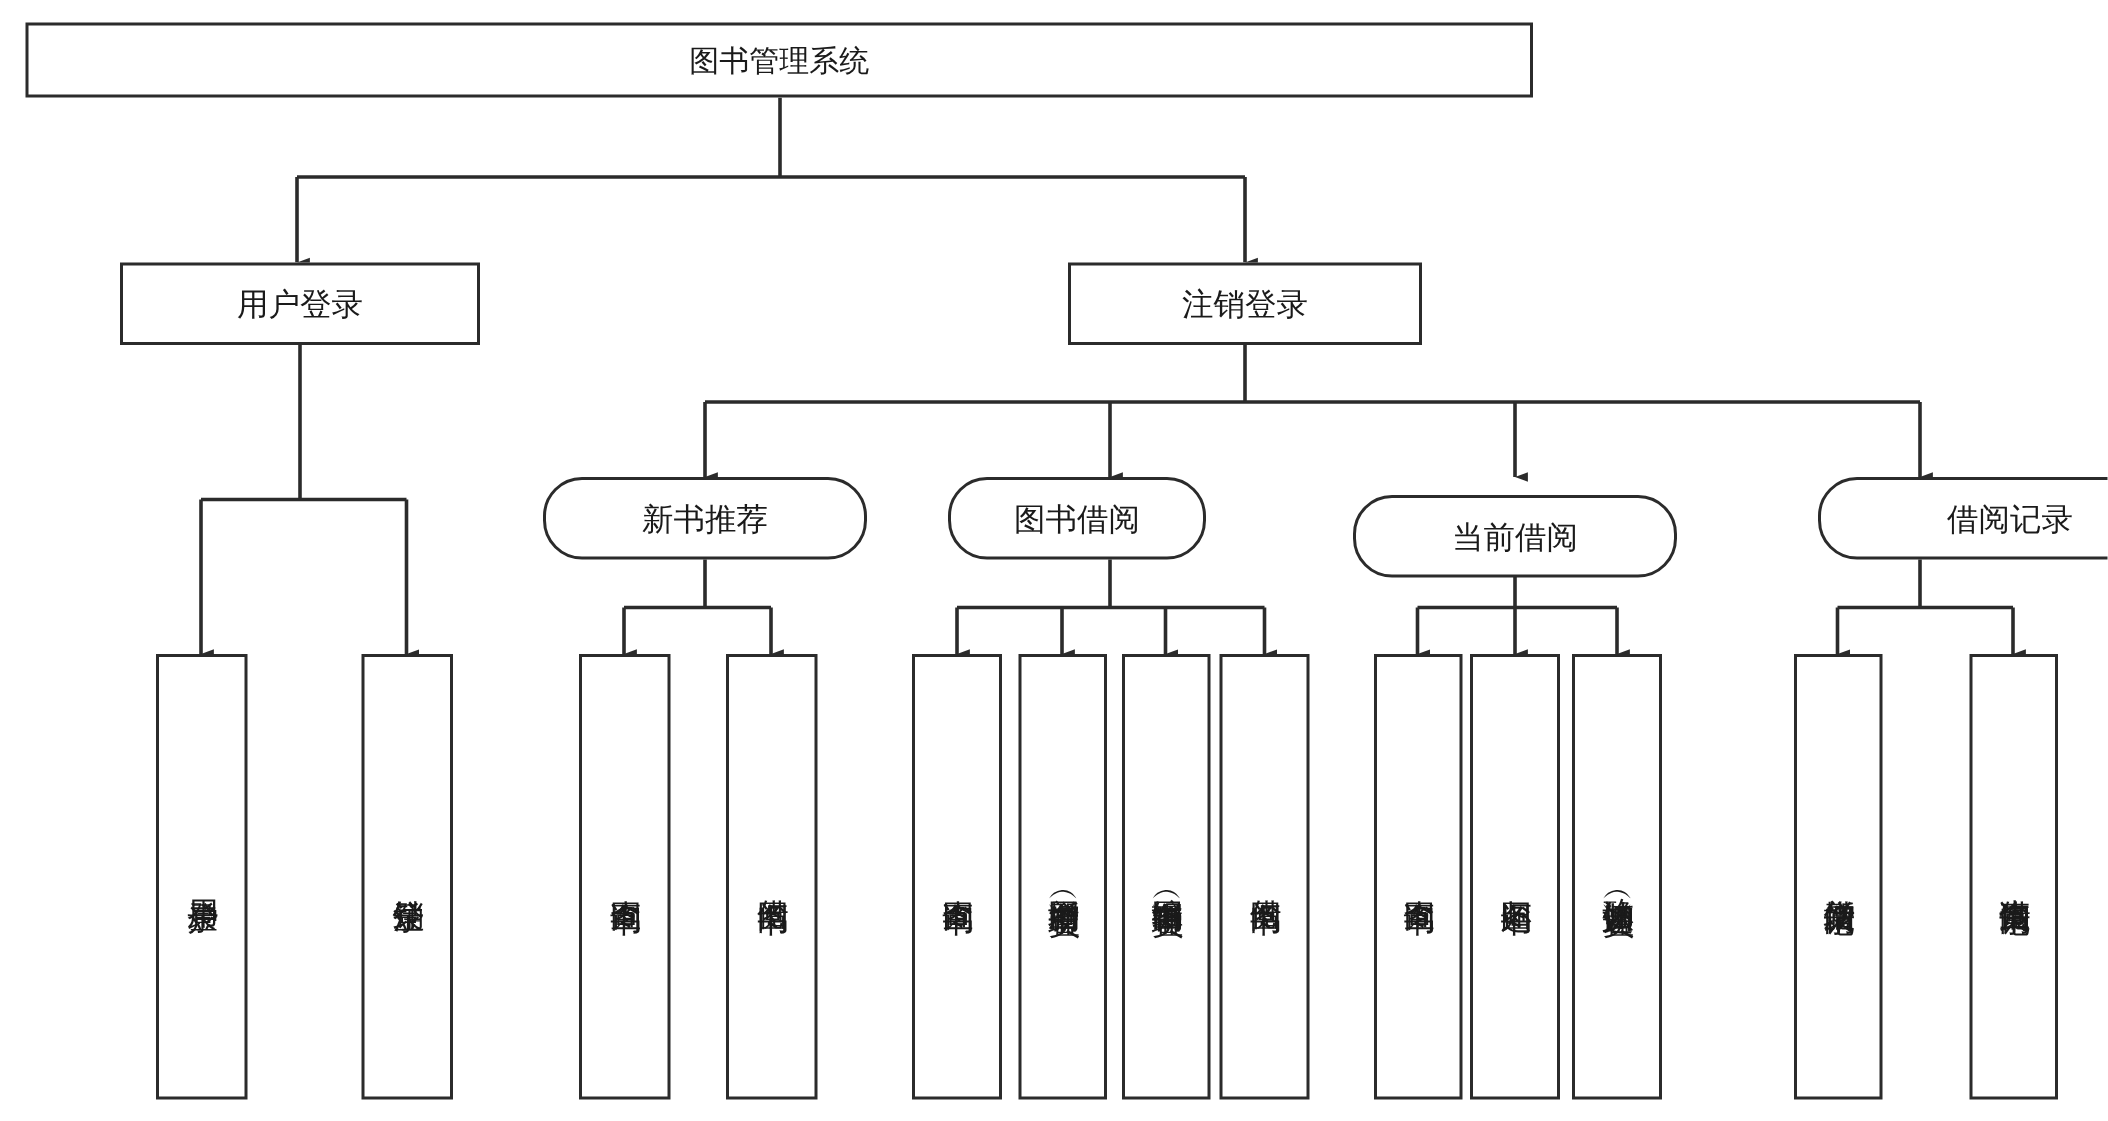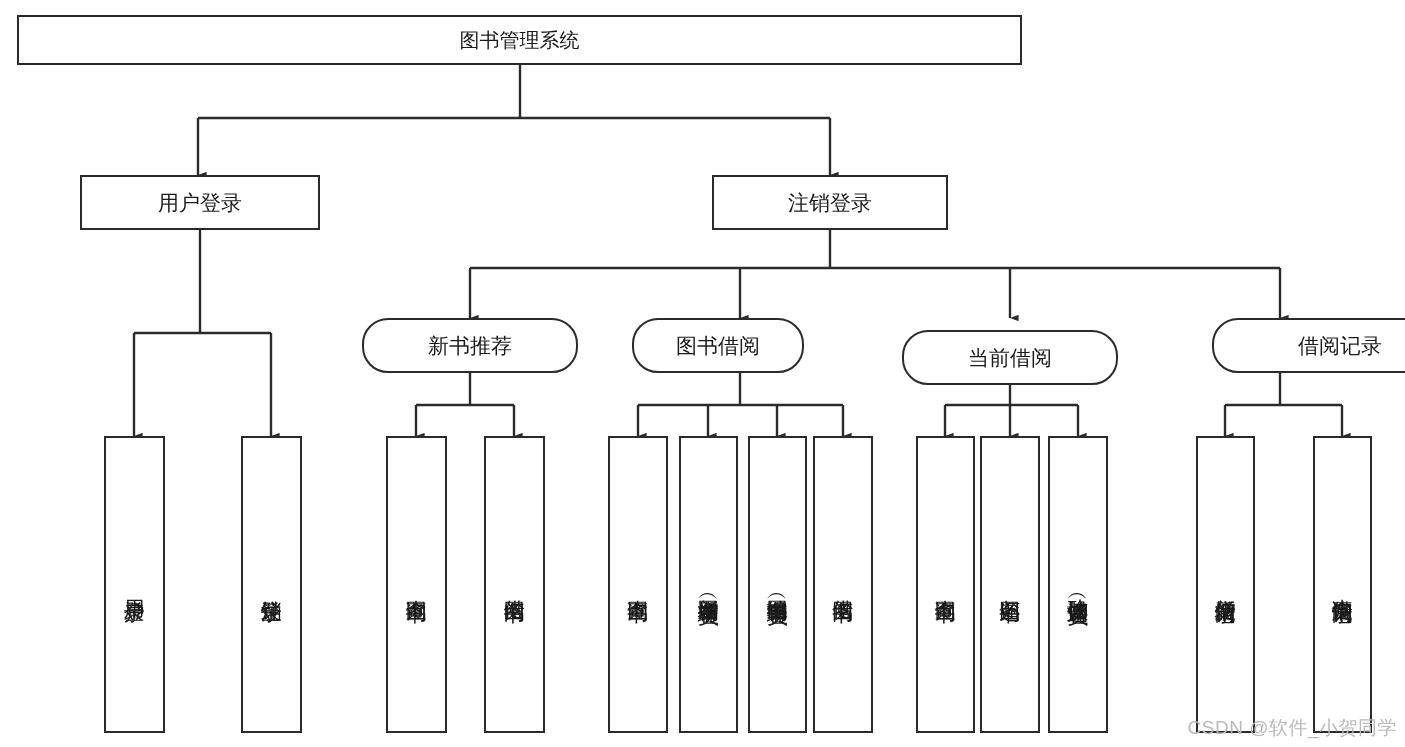--- a/index.html
+++ b/index.html
@@ -155,14 +155,13 @@
         <span class="leaf-label" style="margin-top: 4px;">确认归还（管理员）</span>
       </div>
       <div class="node leaf mid" style="left: 1196px; top: 436px; width: 59px; height: 297px; align-items: stretch; flex-direction: column;">
         <span class="leaf-label" style="margin-top: auto; margin-bottom: auto;">新增借阅记录</span>
       </div>
       <div class="node leaf mid" style="left: 1313px; top: 436px; width: 59px; height: 297px; align-items: stretch; flex-direction: column;">
         <span class="leaf-label" style="margin-top: auto; margin-bottom: auto;">查询借阅记录</span>
       </div>
     </div>
 
-  <div class="watermark">CSDN @软件_小贺同学</div>
 </div>
 
 </body></html>

